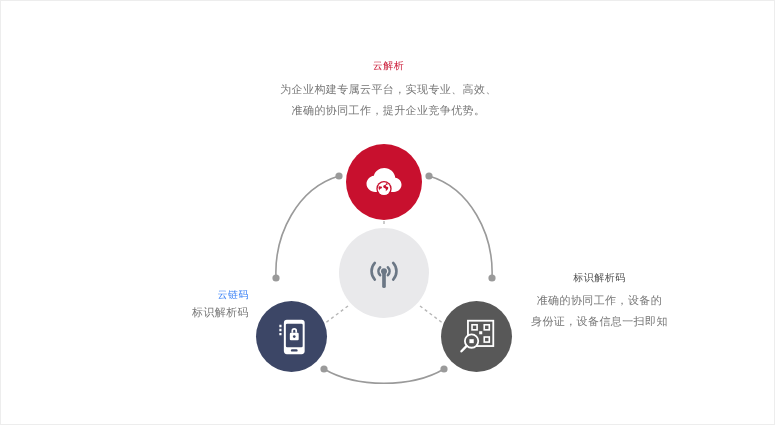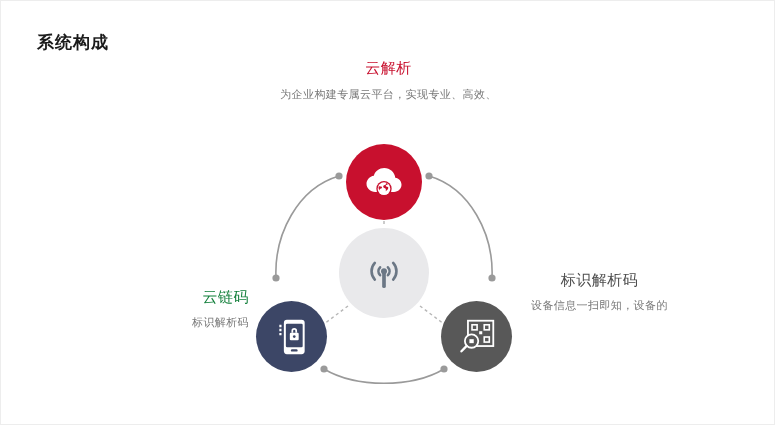--- a/index.html
+++ b/index.html
@@ -27,21 +27,21 @@
     top: 30px;
     font-size: 17px;
     font-weight: bold;
     color: #1a1a1a;
     letter-spacing: 1px;
     white-space: nowrap;
   }
 
   
   .block-heading {
-    font-size: 15px;
+    font-size: 10px;
     letter-spacing: 0.5px;
     white-space: nowrap;
   }
   .block-line {
     font-size: 11px;
     color: #767676;
     letter-spacing: 0.4px;
     line-height: 21px;
     white-space: nowrap;
   }
@@ -60,22 +60,21 @@
   }
 
   
   #left-block {
     position: absolute;
     right: 525px;
     top: 287px;
     text-align: right;
   }
   #left-block .block-heading {
-    color: #15803d;
-    margin-bottom: 5px;
+    color: #3b82f6;
   }
 
   
   #right-block {
     position: absolute;
     left: 530px;
     top: 270px;
     text-align: center;
   }
   #right-block .block-heading {
@@ -135,35 +134,36 @@
     width: 90px;
     height: 90px;
     background: #e9e9eb;
   }
 </style>
 </head>
 <body>
 
 <div id="slide">
 
-  <div id="page-title">系统构成</div>
 
   <div id="top-block">
     <div class="block-heading">云解析</div>
     <div class="block-line">为企业构建专属云平台，实现专业、高效、</div>
+    <div class="block-line">准确的协同工作，提升企业竞争优势。</div>
   </div>
 
   <div id="left-block">
     <div class="block-heading">云链码</div>
     <div class="block-line">标识解析码</div>
   </div>
 
   <div id="right-block">
     <div class="block-heading">标识解析码</div>
-    <div class="block-line">设备信息一扫即知，设备的</div>
+    <div class="block-line">准确的协同工作，设备的</div>
+    <div class="block-line">身份证，设备信息一扫即知</div>
   </div>
 
   <div id="diagram">
 
     <svg id="connector-svg" viewBox="0 0 315 275">
 
       <path d="M 113 50 C 72 62 48 108 50 152" fill="none" stroke="#9a9a9a" stroke-width="1.6"></path>
       <circle cx="113" cy="50" r="3.6" fill="#9a9a9a"></circle>
       <circle cx="50" cy="152" r="3.6" fill="#9a9a9a"></circle>
 

